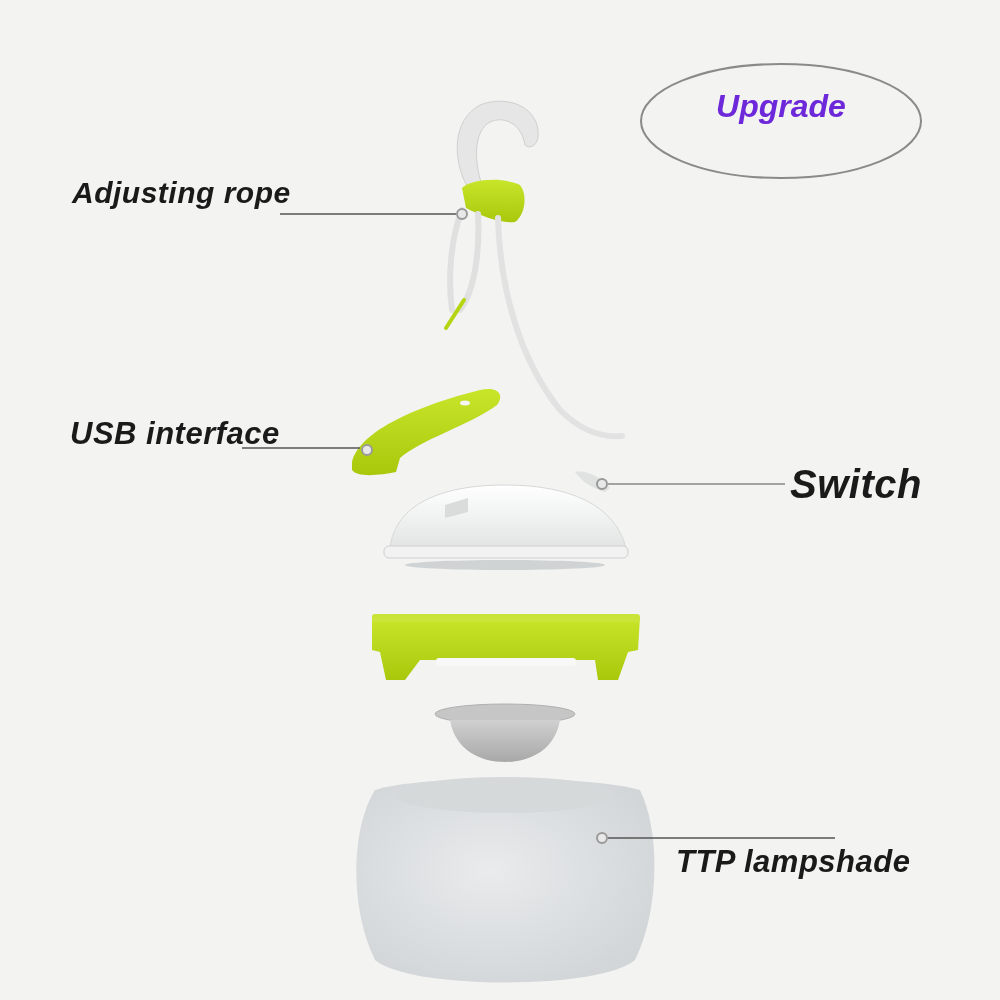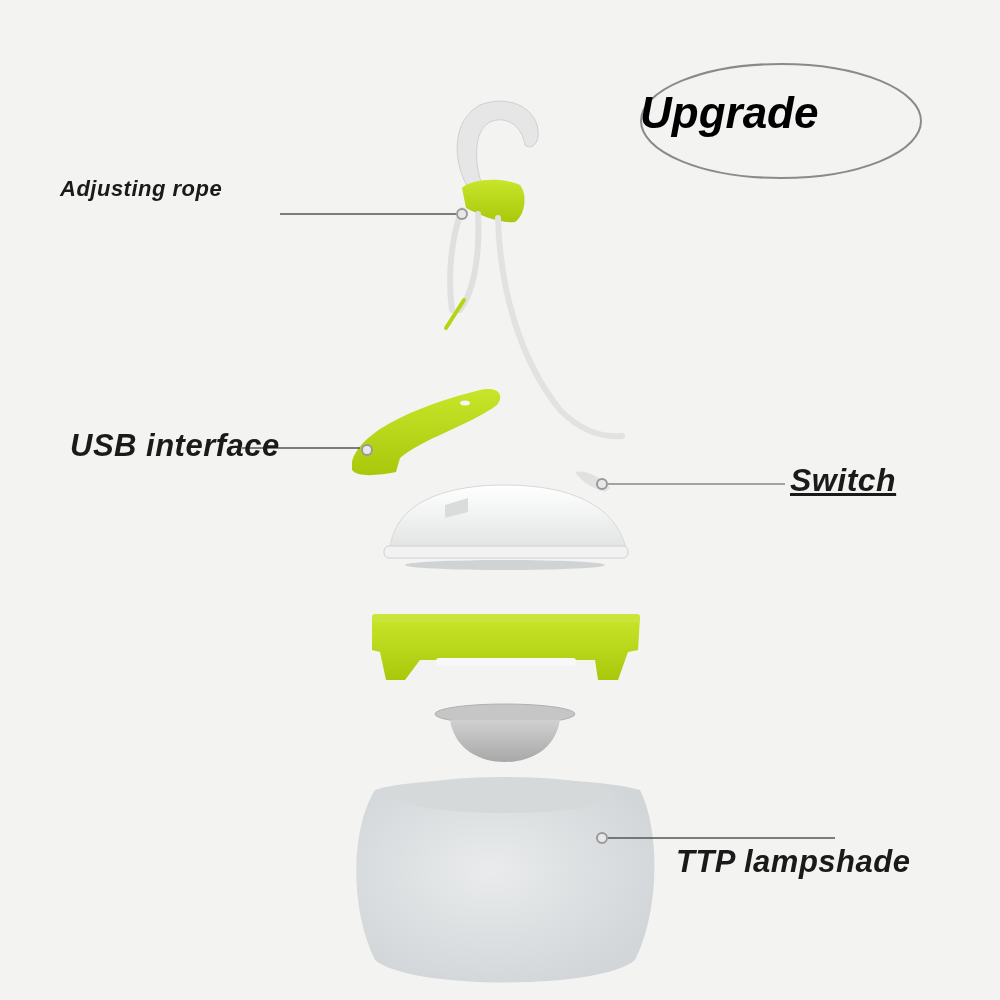--- a/index.html
+++ b/index.html
@@ -1,19 +1,19 @@
 <!DOCTYPE html>
 <html><head>
 <meta charset="utf-8">
 <style>
   html,body{margin:0;padding:0;}
   body{width:1000px;height:1000px;background:#f3f3f2;position:relative;overflow:hidden;font-family:"Liberation Sans",sans-serif;}
   .stage{position:absolute;left:0;top:0;width:1000px;height:1000px;}
   .label{position:absolute;font-family:"Liberation Sans",sans-serif;font-weight:bold;font-style:italic;color:#1a1a1a;white-space:nowrap;letter-spacing:0.5px;}
-  .badge-text{position:absolute;left:640px;top:88px;width:282px;text-align:left;font-size:44px;font-weight:bold;font-style:italic;color:#000000;font-family:"Liberation Sans",sans-serif;}
+  .badge-text{position:absolute;left:640px;top:88px;width:282px;text-align:center;font-size:32px;font-weight:bold;font-style:italic;color:#6d28d9;font-family:"Liberation Sans",sans-serif;}
 </style>
 </head>
 <body>
 
 <div class="stage">
 <svg width="1000" height="1000" viewBox="0 0 1000 1000" xmlns="http://www.w3.org/2000/svg">
   <defs>
     <linearGradient id="green" x1="0" y1="0" x2="0" y2="1">
       <stop offset="0" stop-color="#c8e52a"></stop>
       <stop offset="1" stop-color="#a9c80c"></stop>
@@ -90,17 +90,17 @@
     <circle cx="602" cy="484" r="5" fill="#e8e8e8" stroke="#999" stroke-width="2"></circle>
   </g>
   <g>
     <line x1="608" y1="838" x2="835" y2="838" stroke="#555" stroke-width="1.5"></line>
     <circle cx="602" cy="838" r="5" fill="#e8e8e8" stroke="#999" stroke-width="2"></circle>
   </g>
 </svg>
 
   <div class="badge-text">Upgrade</div>
 
-  <div class="label" style="left:60px;top:176px;font-size:22px;">Adjusting rope</div>
-  <div class="label" style="left:70px;top:428px;font-size:31px;">USB interface</div>
-  <div class="label" style="left:790px;top:462px;font-size:32px;text-decoration:underline;">Switch</div>
+  <div class="label" style="left:72px;top:176px;font-size:30px;">Adjusting rope</div>
+  <div class="label" style="left:70px;top:416px;font-size:31px;">USB interface</div>
+  <div class="label" style="left:790px;top:462px;font-size:40px;">Switch</div>
   <div class="label" style="left:676px;top:800px;font-size:31px;margin-top:44px;">TTP lampshade</div>
 </div>
 
 </body></html>

